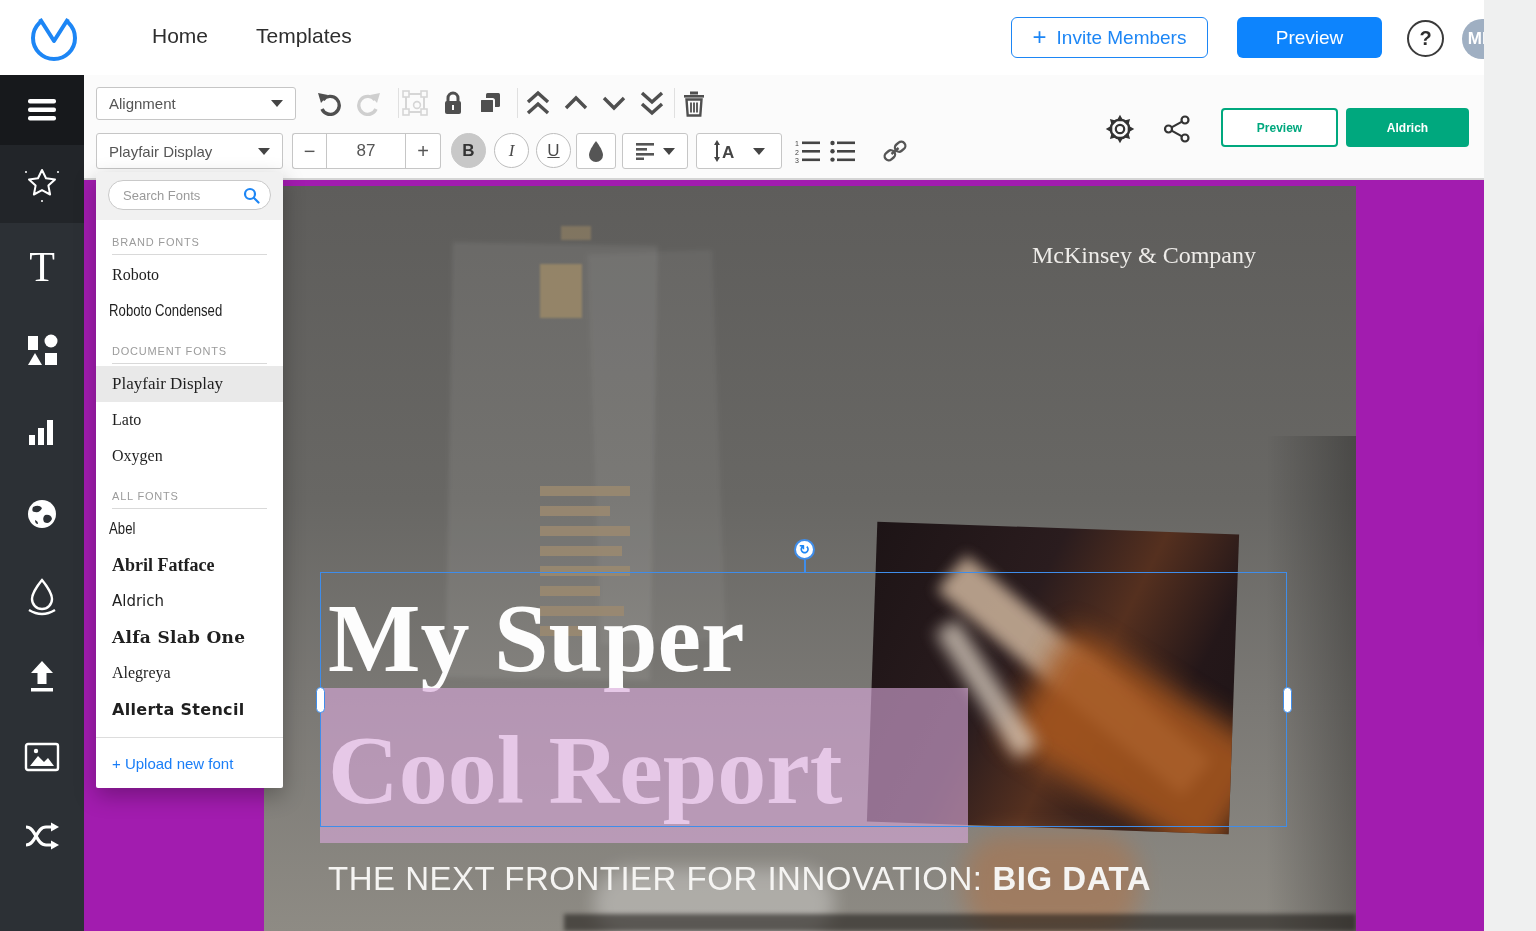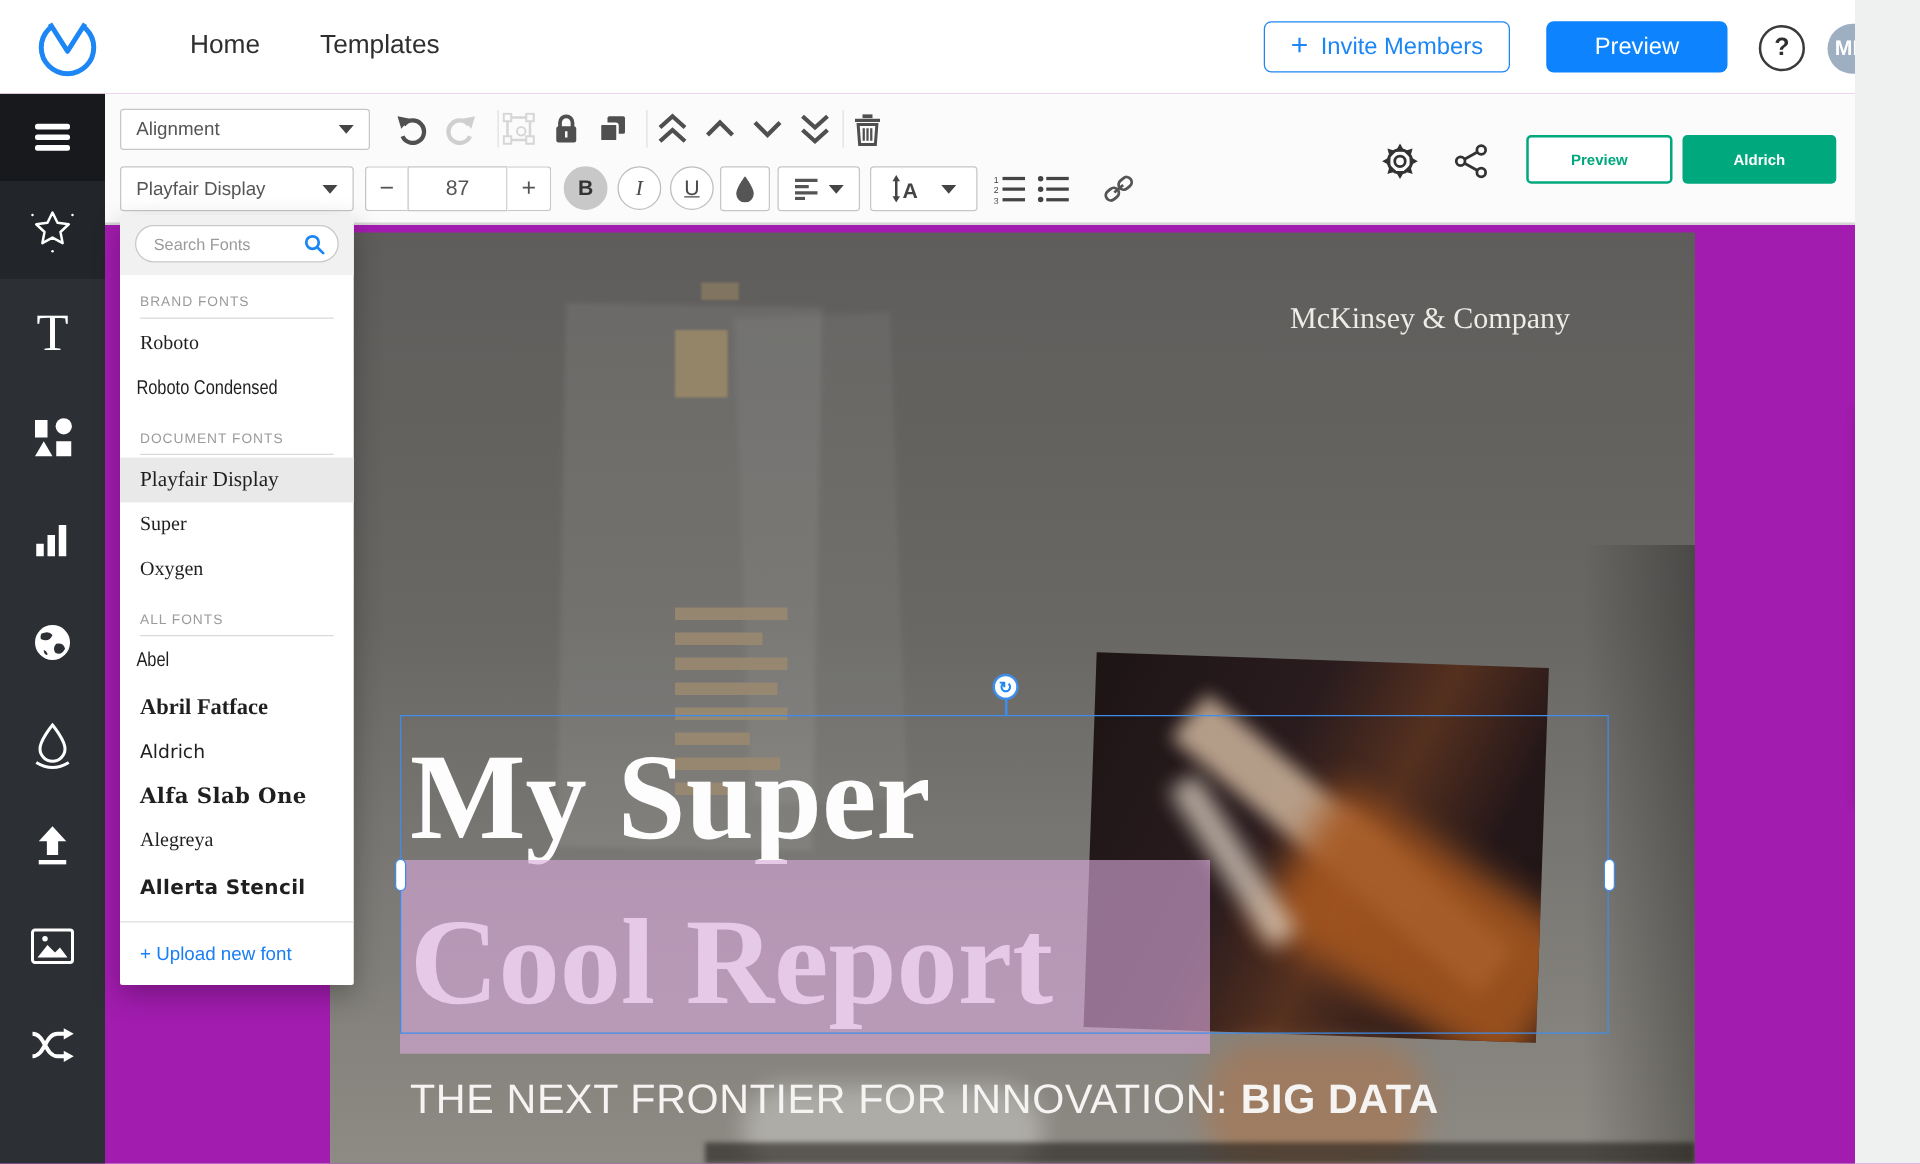--- a/index.html
+++ b/index.html
@@ -422,21 +422,21 @@
     </div>
 
     <div class="fp-section-label">BRAND FONTS</div>
     <div class="fp-rule"></div>
     <div class="font-item f-sans">Roboto</div>
     <div class="font-item f-cond">Roboto Condensed</div>
 
     <div class="fp-section-label">DOCUMENT FONTS</div>
     <div class="fp-rule"></div>
     <div class="font-item f-serif selected">Playfair Display</div>
-    <div class="font-item f-sans">Super</div>
+    <div class="font-item f-sans">Lato</div>
     <div class="font-item f-sans">Oxygen</div>
 
     <div class="fp-section-label">ALL FONTS</div>
     <div class="fp-rule"></div>
     <div class="font-item f-cond">Abel</div>
     <div class="font-item f-fat">Abril Fatface</div>
     <div class="font-item f-tech">Aldrich</div>
     <div class="font-item f-slab">Alfa Slab One</div>
     <div class="font-item f-serif-sm">Alegreya</div>
     <div class="font-item f-stencil">Allerta Stencil</div>

